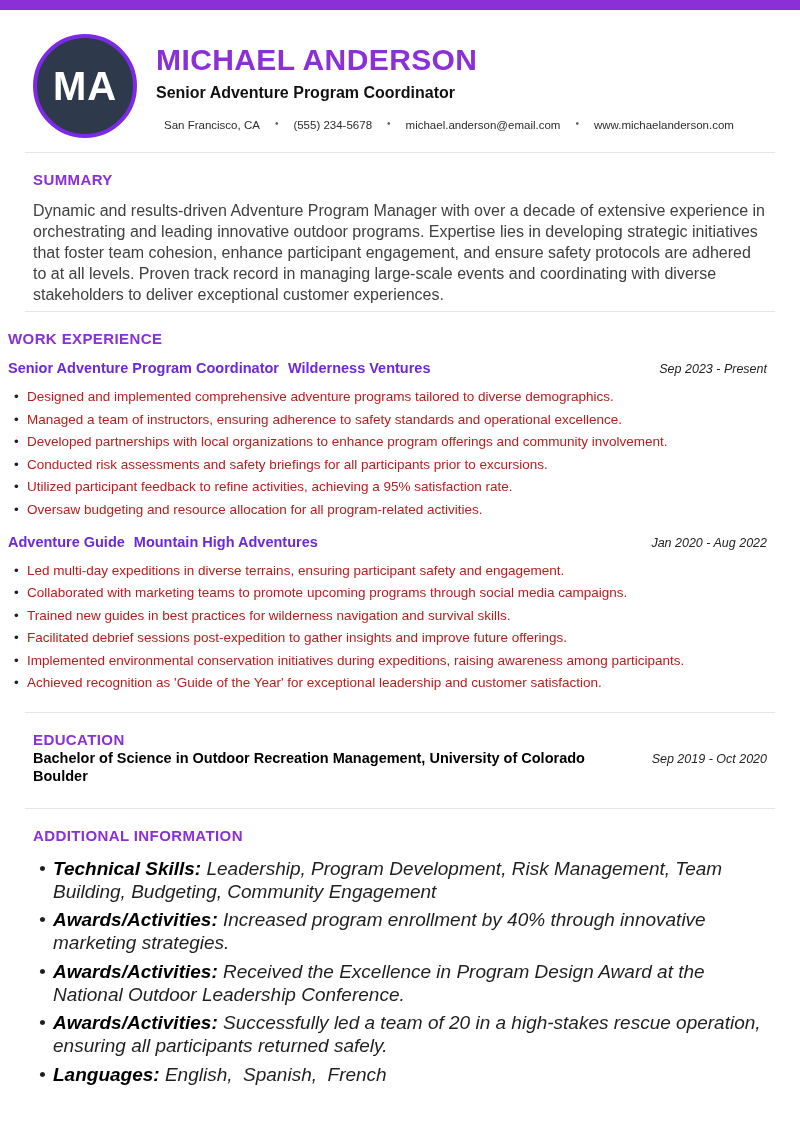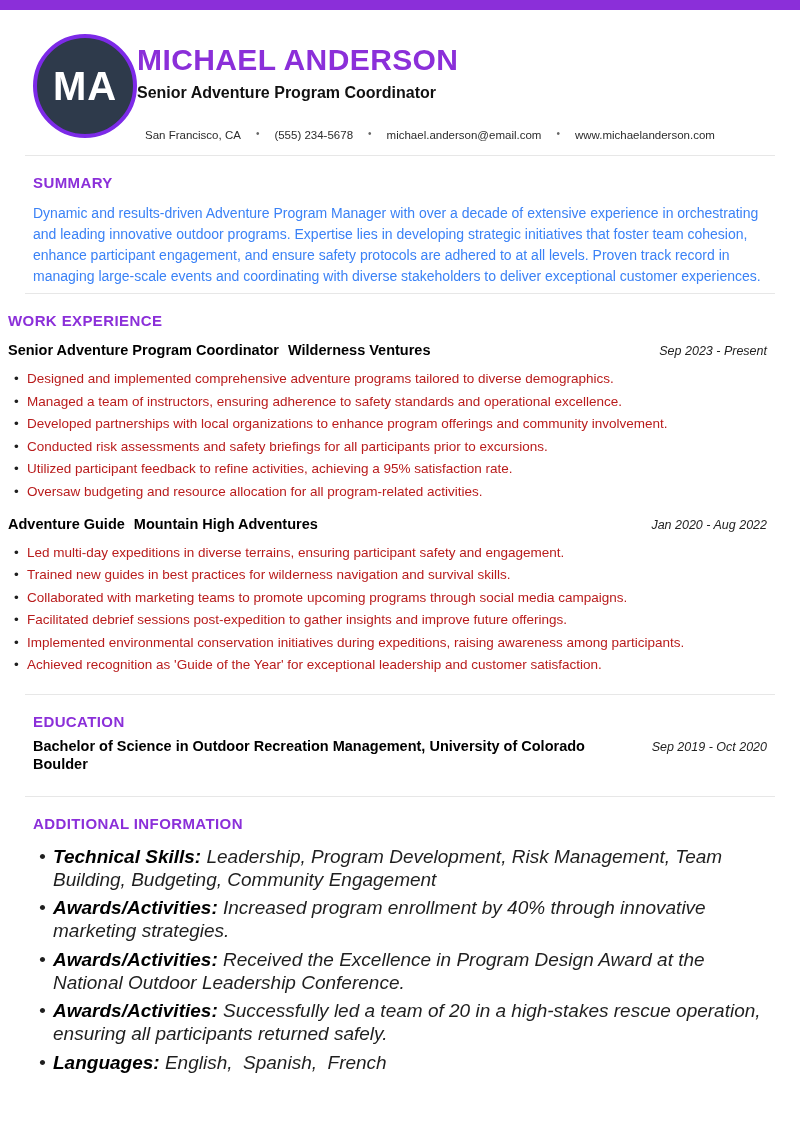--- a/index.html
+++ b/index.html
@@ -8,47 +8,47 @@
     --avatar-ring:#7d2ae8;
     --divider:#e7e7e7;
     --text:#1d1d1f;
   }
   *{margin:0;padding:0;box-sizing:border-box;}
   html,body{background:#fff;}
   body{font-family:"Liberation Sans", sans-serif;color:var(--text);}
   .page{position:relative;width:800px;height:1130px;background:#fff;overflow:hidden;}
   .topbar{height:10px;width:100%;background:var(--accent);}
   
-  .header{display:flex;align-items:flex-start;padding:24px 33px 14px 33px;}
+  .header{display:flex;align-items:flex-start;padding:24px 33px 14px 33px;gap:19px;}
   .avatar{width:104px;height:104px;border-radius:50%;background:var(--avatar-bg);
           border:4px solid var(--avatar-ring);display:flex;align-items:center;justify-content:center;flex:0 0 auto;}
   .avatar span{color:#fff;font-size:40px;font-weight:600;letter-spacing:1px;}
   .header-text{padding-top:9px;min-width:0;}
   .name{color:var(--accent);font-size:30px;font-weight:800;letter-spacing:.4px;line-height:34px;}
   .job-title{margin-top:6px;font-size:16px;font-weight:600;color:#111;line-height:20px;}
-  .contact-row{margin-top:26px;display:flex;gap:15px;font-size:11.5px;color:#2b2b2b;margin-left:8px;}
+  .contact-row{margin-top:16px;display:flex;gap:15px;font-size:11.5px;color:#2b2b2b;margin-left:8px;}
   .contact-row .dot{color:#666;font-size:10px;line-height:1;}
   
   .divider{border:none;border-top:1px solid var(--divider);margin:0 25px;}
   .section{padding:18px 33px 6px 33px;}
   .section.work{padding-bottom:16px;padding-left:8px;}
   .section.edu{padding-bottom:23px;}
   .sec-h{color:var(--accent);font-size:15px;font-weight:700;letter-spacing:.4px;line-height:18px;}
-  .summary-text{margin-top:11px;font-size:14px;line-height:21px;color:#3b82f6;}
+  .summary-text{margin-top:11px;font-size:16px;line-height:21px;color:#404040;}
   
   .job-head{display:flex;justify-content:space-between;align-items:baseline;margin-top:11px;}
   .job-head.second{margin-top:13px;}
-  .job-titleline{font-size:14.5px;font-weight:700;color:#000000;line-height:18px;}
+  .job-titleline{font-size:14.5px;font-weight:700;color:#6d28d9;line-height:18px;}
   .company{margin-left:9px;}
   .dates{font-size:12.5px;font-style:italic;color:#222;white-space:nowrap;line-height:18px;}
   ul.bullets{list-style:none;margin-top:9px;padding-left:19px;}
   ul.bullets li{position:relative;font-size:13.5px;line-height:20px;margin-bottom:2.5px;color:#b91c1c;}
   ul.bullets li::before{content:"\2022";position:absolute;left:-13px;color:#1f1f1f;}
   
-  .edu-row{display:flex;justify-content:space-between;align-items:baseline;margin-top:6px;gap:32px;}
+  .edu-row{display:flex;justify-content:space-between;align-items:baseline;margin-top:0;gap:32px;}
   .degree{font-size:14.5px;font-weight:700;color:#000;line-height:18px;}
   
   ul.info{list-style:none;margin-top:12px;padding-left:20px;}
   ul.info li{position:relative;font-size:19px;line-height:23px;margin-bottom:5.5px;color:#1f1f1f;font-style:italic;}
   ul.info li::before{content:"\2022";position:absolute;left:-14px;color:#1f1f1f;}
   ul.info .lbl{font-weight:700;color:#000;}
   ul.info .val{white-space:pre-wrap;}
 </style>
 </head>
 <body>
@@ -103,22 +103,22 @@
     </ul>
 
     <div class="job-head second">
       <div class="job-titleline">
         <span>Adventure Guide</span><span class="company">Mountain High Adventures</span>
       </div>
       <span class="dates">Jan 2020 - Aug 2022</span>
     </div>
     <ul class="bullets">
       <li>Led multi-day expeditions in diverse terrains, ensuring participant safety and engagement.</li>
+      <li>Collaborated with marketing teams to promote upcoming programs through social media campaigns.</li>
       <li>Trained new guides in best practices for wilderness navigation and survival skills.</li>
-      <li>Collaborated with marketing teams to promote upcoming programs through social media campaigns.</li>
       <li>Facilitated debrief sessions post-expedition to gather insights and improve future offerings.</li>
       <li>Implemented environmental conservation initiatives during expeditions, raising awareness among participants.</li>
       <li>Achieved recognition as 'Guide of the Year' for exceptional leadership and customer satisfaction.</li>
     </ul>
   </section>
 
   <hr class="divider">
 
   <section class="section edu">
     <h2 class="sec-h">EDUCATION</h2>

